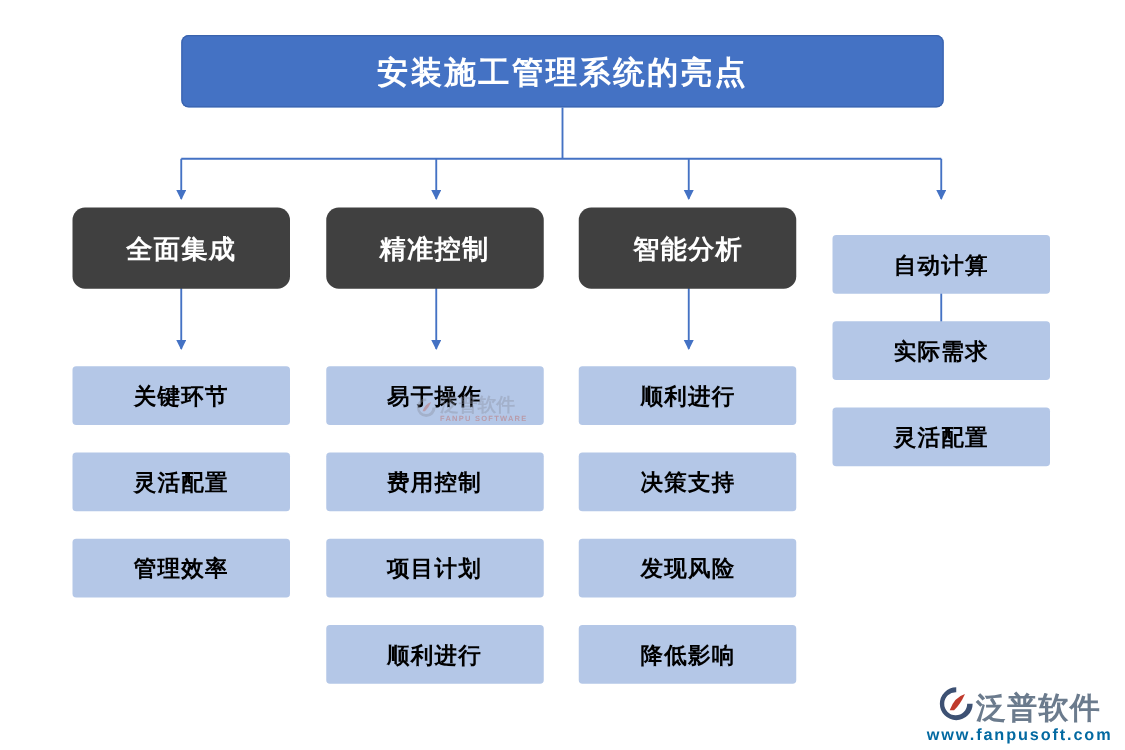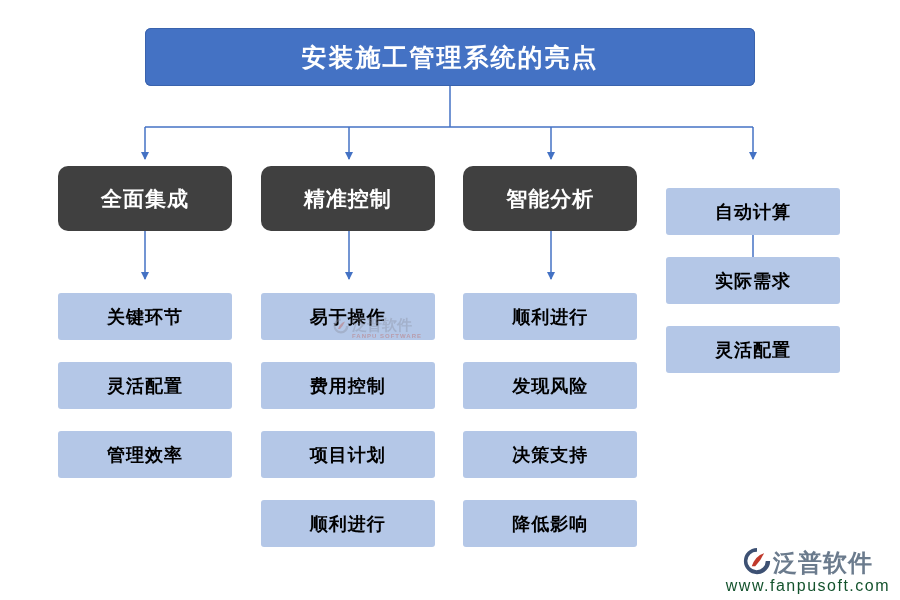--- a/index.html
+++ b/index.html
@@ -17,21 +17,21 @@
             font-size:18px;letter-spacing:1px;display:flex;align-items:center;justify-content:center;
             margin-top:22px;}
   .header-box + .item-box{margin-top:62px;}
   .watermark{position:absolute;left:333px;top:317px;opacity:.38;display:flex;align-items:center;gap:3px;}
   .wm-text{display:flex;flex-direction:column;line-height:1;}
   .wm-name{font-size:15px;font-weight:bold;color:#8A8FA0;}
   .wm-sub{font-size:6px;font-weight:bold;color:#C0564A;letter-spacing:1px;margin-top:1px;}
   .brand{position:absolute;right:10px;bottom:5px;display:flex;flex-direction:column;align-items:center;}
   .brand-row{display:flex;align-items:center;gap:2px;}
   .brand-name{font-size:24px;font-weight:bold;color:#6B7B8D;letter-spacing:1px;}
-  .brand-url{font-size:16px;font-weight:normal;color:#14532d;letter-spacing:1.5px;margin-top:-2px;}
+  .brand-url{font-size:13px;font-weight:bold;color:#0369a1;letter-spacing:1.5px;margin-top:-2px;}
 </style>
 </head>
 <body>
 
 <div class="canvas">
 
   <div class="title-box">安装施工管理系统的亮点</div>
 
   <svg class="connectors" viewBox="0 0 900 600" xmlns="http://www.w3.org/2000/svg">
     <defs>
@@ -66,22 +66,22 @@
       <div class="header-box">精准控制</div>
       <div class="item-box">易于操作</div>
       <div class="item-box">费用控制</div>
       <div class="item-box">项目计划</div>
       <div class="item-box">顺利进行</div>
     </div>
 
     <div class="col">
       <div class="header-box">智能分析</div>
       <div class="item-box">顺利进行</div>
+      <div class="item-box">决策支持</div>
       <div class="item-box">发现风险</div>
-      <div class="item-box">决策支持</div>
       <div class="item-box">降低影响</div>
     </div>
 
     <div class="col">
       <div class="item-box">自动计算</div>
       <div class="item-box">实际需求</div>
       <div class="item-box">灵活配置</div>
     </div>
 
   </div>

